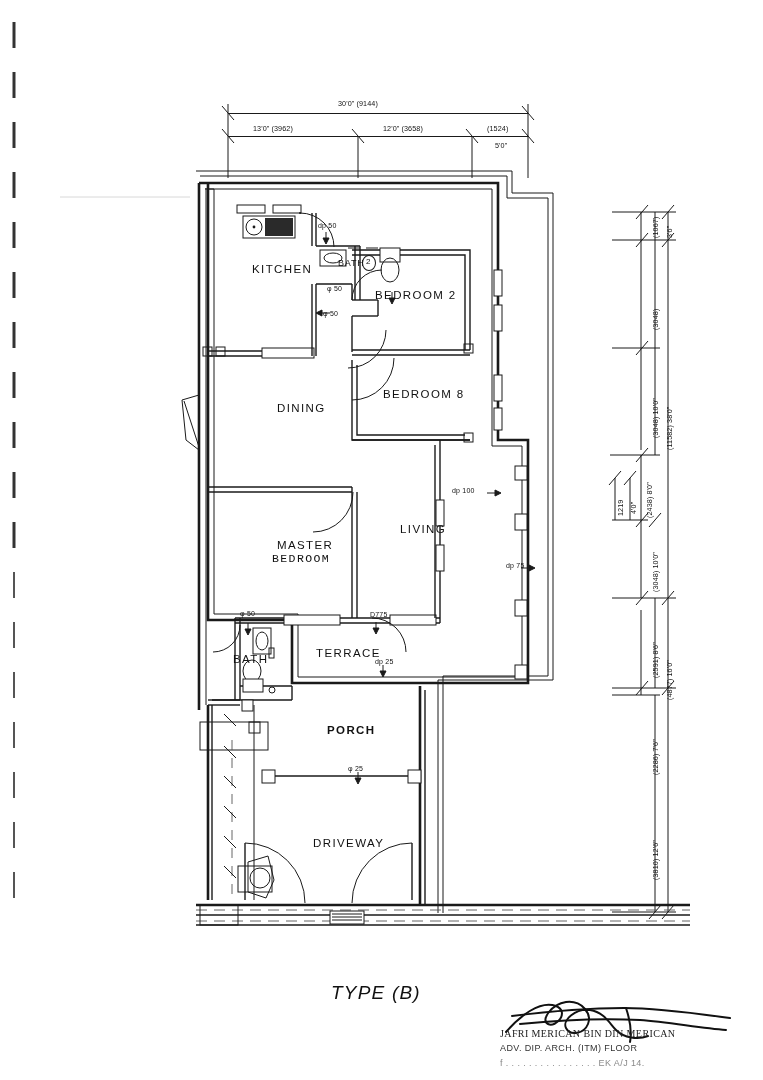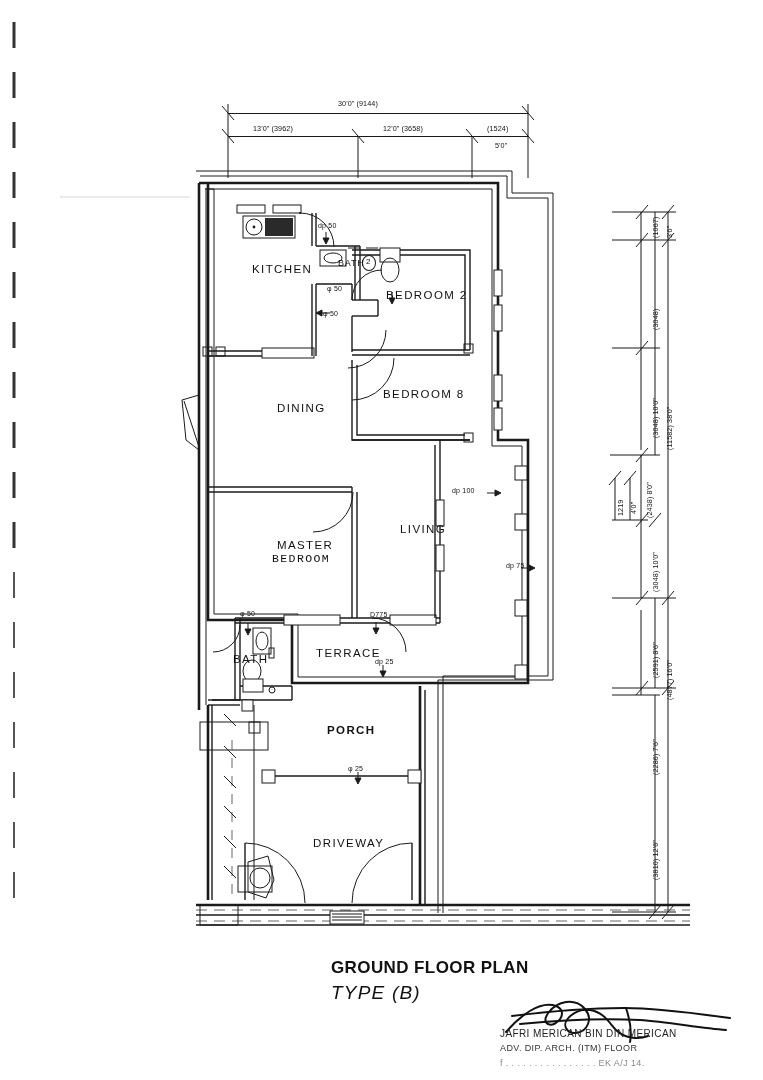--- a/index.html
+++ b/index.html
@@ -14,21 +14,21 @@
   .box{position:absolute;border:1px solid #1a1a1a;box-sizing:border-box;background:transparent;}
   .boxw{position:absolute;border:1px solid #1a1a1a;box-sizing:border-box;background:#fff;}
   .lbl{position:absolute;white-space:nowrap;color:#111;letter-spacing:.6px;}
   .rm{font-size:11.5px;letter-spacing:1.4px;}
   .tiny{font-size:7px;letter-spacing:.2px;}
   .dim{font-size:7.2px;letter-spacing:.1px;}
   .vert{transform-origin:0 0;transform:rotate(-90deg);}
   .svgwrap{position:absolute;left:0;top:0;width:763px;height:1080px;pointer-events:none;}
   .titleA{font-size:17px;font-weight:bold;letter-spacing:.4px;}
   .titleB{font-size:19px;letter-spacing:1.2px;}
-  .sigline{font-size:10px;letter-spacing:.4px;color:#222;}
+  .sigline{font-size:10px;letter-spacing:.4px;color:#222;font-family:Liberation Serif, serif;}
   .sigline2{font-size:9px;letter-spacing:.4px;color:#333;}
   .sigline3{font-size:9px;letter-spacing:.4px;color:#8a8a8a;}
 </style>
 </head>
 <body>
 
 <div id="sheet">
 
   <svg class="svgwrap">
     <g stroke="#333" stroke-width="3" stroke-linecap="butt">
@@ -367,42 +367,41 @@
         <path d="M355,778 L358,784 L361,778 Z" fill="#1a1a1a"></path>
       <line x1="376" y1="622" x2="376" y2="630"></line>
         <path d="M373,628 L376,634 L379,628 Z" fill="#1a1a1a"></path>
     </g>
   </svg>
 
   <div class="lbl rm" style="left:252px;top:263px;">KITCHEN</div>
   <div class="lbl" style="left:338px;top:258px;font-size:9px;letter-spacing:.8px;">BATH</div>
   <div class="box" style="left:362px;top:255px;width:14px;height:16px;border-radius:50%;"></div>
   <div class="lbl" style="left:366px;top:257px;font-size:8px;">2</div>
-  <div class="lbl rm" style="left:386px;top:289px;text-align:right;">BEDROOM  2</div>
+  <div class="lbl rm" style="left:375px;top:289px;text-align:right;">BEDROOM  2</div>
   <div class="lbl rm" style="left:383px;top:388px;">BEDROOM  8</div>
   <div class="lbl rm" style="left:277px;top:402px;">DINING</div>
   <div class="lbl rm" style="left:277px;top:539px;">MASTER</div>
   <div class="lbl rm" style="left:272px;top:552px;font-family:Liberation Mono, monospace;">BEDROOM</div>
   <div class="lbl rm" style="left:400px;top:523px;">LIVING</div>
   <div class="lbl rm" style="left:233px;top:653px;">BATH</div>
   <div class="lbl rm" style="left:316px;top:647px;">TERRACE</div>
   <div class="lbl rm" style="left:327px;top:724px;font-weight:bold;">PORCH</div>
   <div class="lbl rm" style="left:313px;top:829px;margin-top:8px;">DRIVEWAY</div>
 
   <div class="lbl tiny" style="left:318px;top:222px;">dp  50</div>
   <div class="lbl tiny" style="left:327px;top:285px;">φ  50</div>
   <div class="lbl tiny" style="left:323px;top:310px;">φ  50</div>
   <div class="lbl tiny" style="left:452px;top:487px;">dp  100</div>
   <div class="lbl tiny" style="left:506px;top:562px;">dp  75</div>
   <div class="lbl tiny" style="left:240px;top:610px;">φ  50</div>
   <div class="lbl tiny" style="left:375px;top:658px;">dp  25</div>
   <div class="lbl tiny" style="left:348px;top:765px;">φ  25</div>
   <div class="lbl tiny" style="left:370px;top:611px;">D775</div>
 
-  <div class="lbl titleA" style="left:331px;top:958px;">GROUND FLOOR PLAN</div>
   <div class="lbl titleB" style="left:331px;top:982px;font-style:italic;">TYPE (B)</div>
 
   <svg class="svgwrap">
     <g fill="none" stroke="#111" stroke-width="2" stroke-linecap="round" stroke-linejoin="round">
       <path d="M506,1032 C520,1016 540,1000 556,1006 C570,1012 556,1028 548,1024 C540,1020 552,1004 566,1002 C582,1000 592,1014 588,1024 C584,1034 570,1036 566,1028 C562,1020 576,1008 590,1010 C604,1012 610,1024 616,1030 C624,1038 638,1040 648,1036"></path>
       <path d="M512,1016 C544,1012 584,1008 624,1008 C660,1008 700,1014 730,1018"></path>
       <path d="M520,1024 C560,1020 600,1018 640,1020 C668,1022 700,1028 726,1030"></path>
       <path d="M626,1008 C630,1020 632,1032 630,1042"></path>
     </g>
   </svg>

